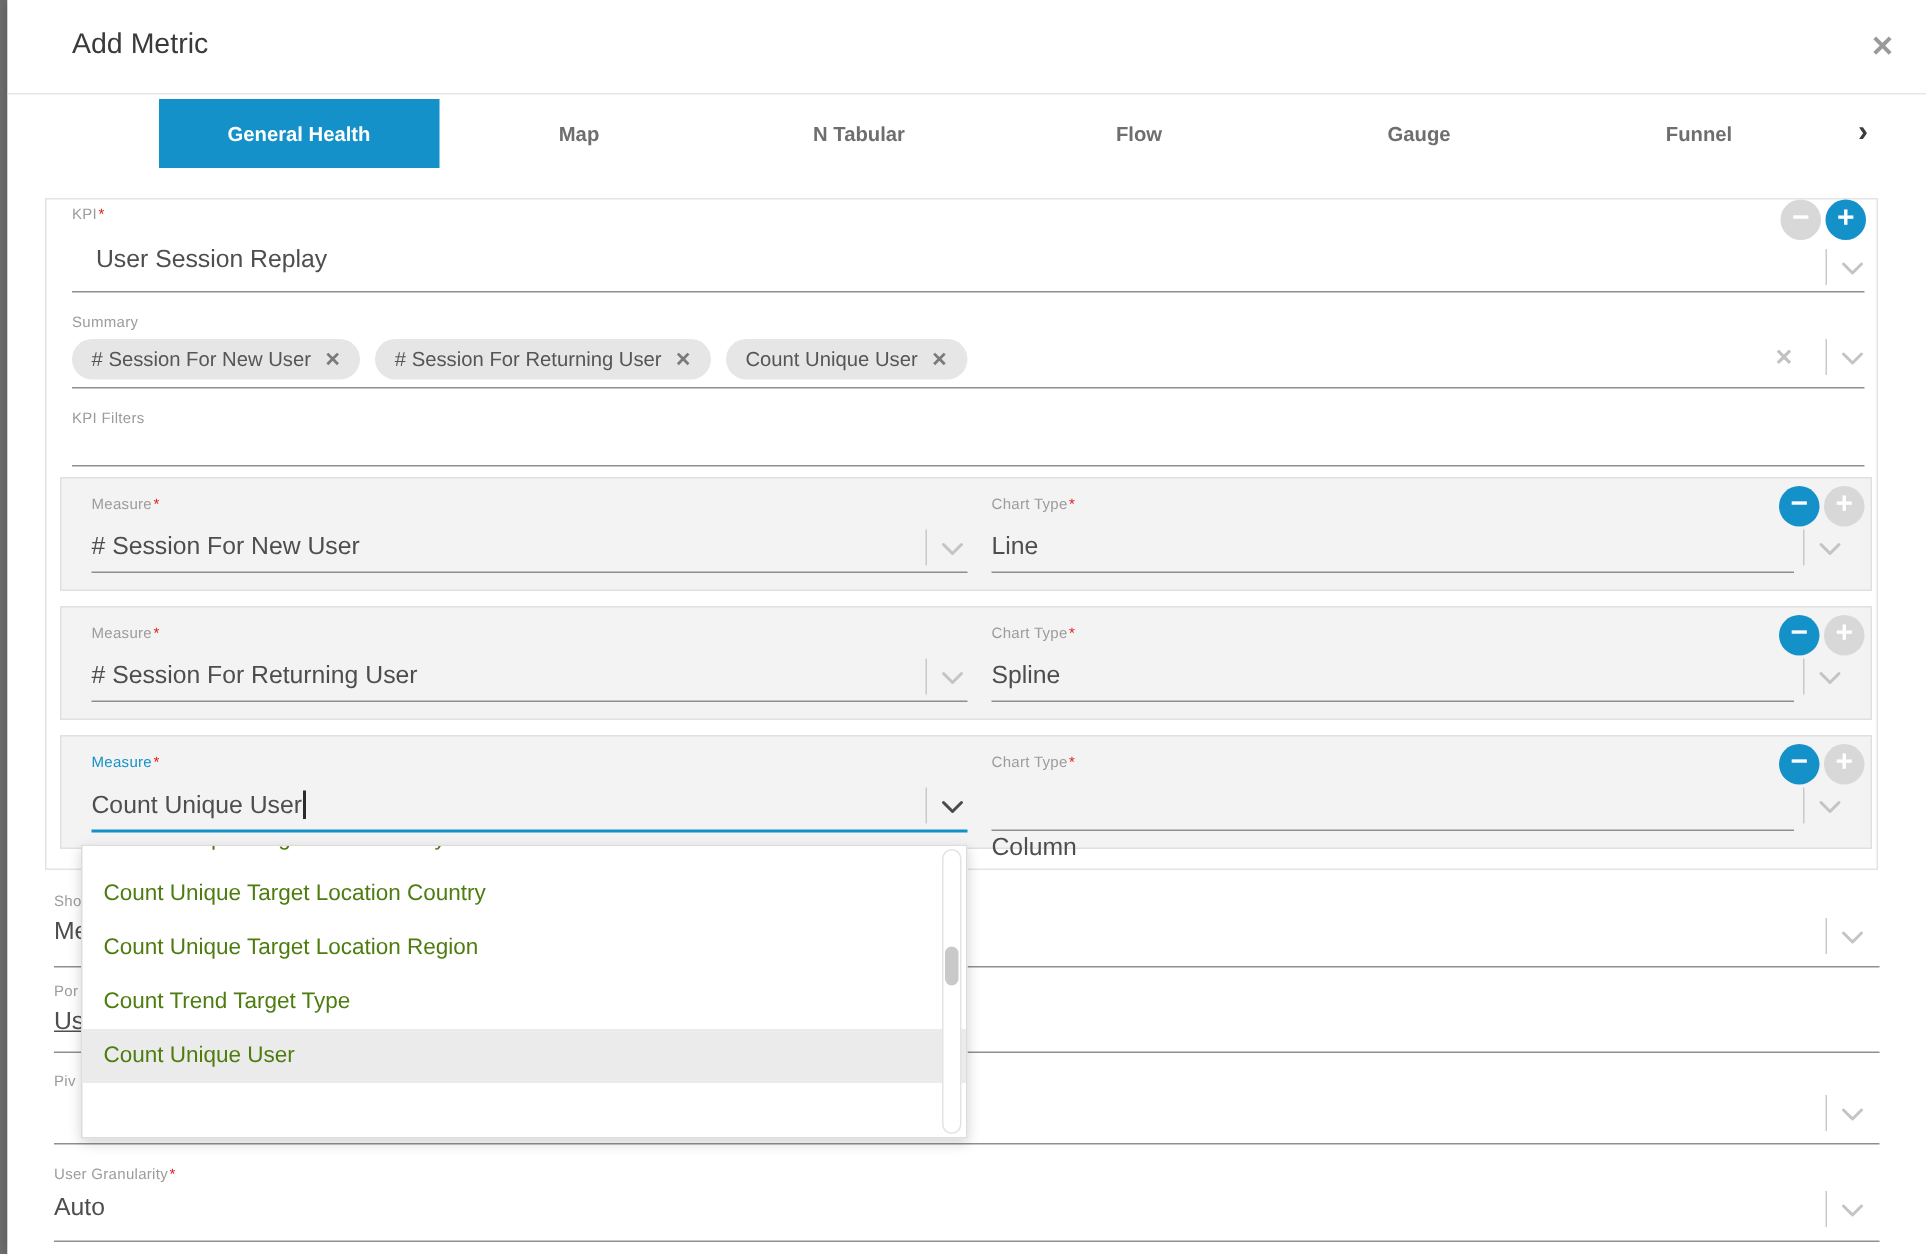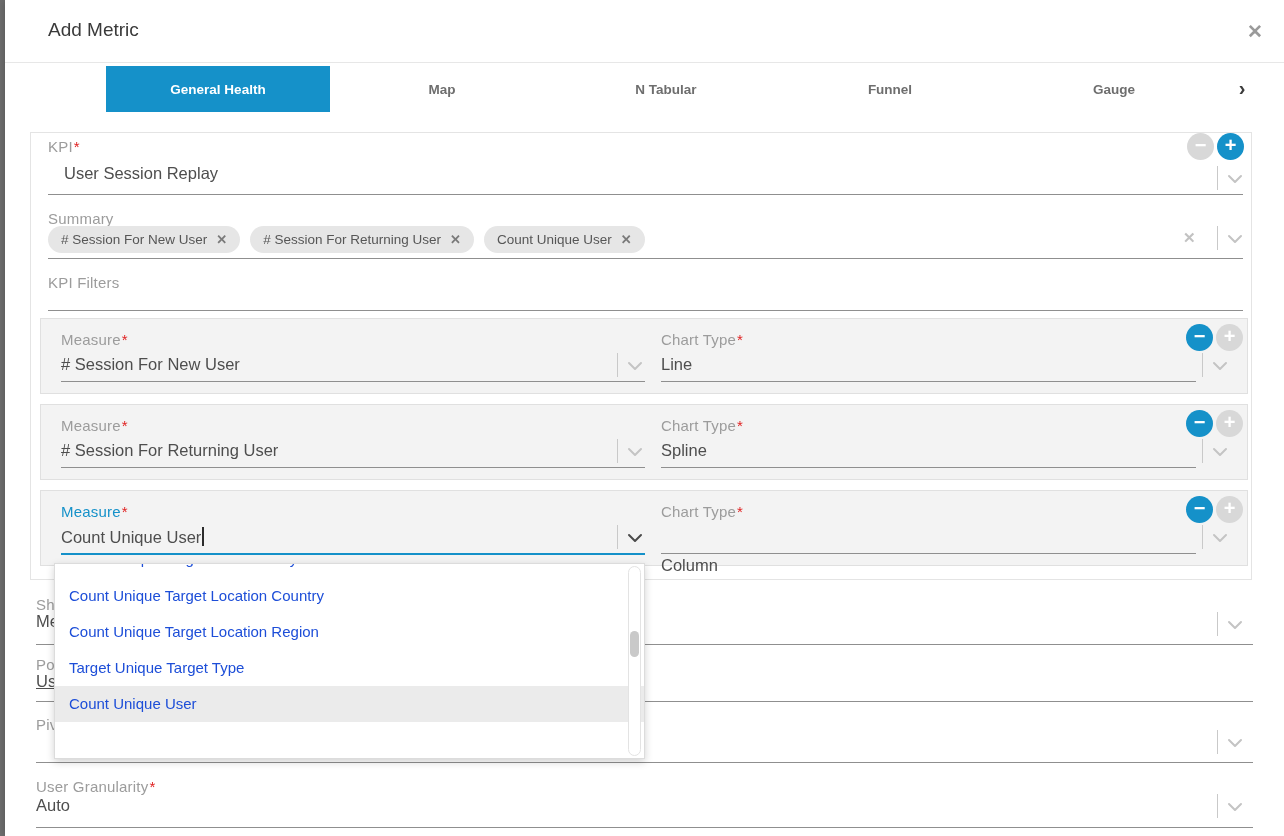--- a/index.html
+++ b/index.html
@@ -19,21 +19,21 @@
     font-size:19px; font-weight:700; color:#9a9a9a; text-align:center; line-height:28px; cursor:pointer; }
   .hdr-line { position:absolute; left:0; top:62px; width:1279px; height:1px; background:#e7e7e7; }
   
   .tabbar { position:absolute; left:53px; top:66px; width:1120px; height:46px; display:flex;margin-left:48px; }
   .tab { flex:1 1 0; display:flex; align-items:center; justify-content:center;
     font-size:13.5px; font-weight:600; color:#6e6e6e; cursor:pointer; }
   .tab.active { background:#1591c9; color:#ffffff; font-weight:700; }
   .tabs-more { position:absolute; left:1224px; top:74px; width:26px; height:30px;
     font-size:20px; font-weight:700; color:#3c3c3c; text-align:center; line-height:28px; cursor:pointer; }
   
-  .flabel { position:absolute; font-size:15px; color:#9c9c9c; letter-spacing:.2px; }
+  .flabel { position:absolute; font-size:10px; color:#9c9c9c; letter-spacing:.2px; }
   .req { color:#e02121; margin-left:1px; }
   .fvalue { position:absolute; font-size:16.5px; color:#4e4e4e; white-space:nowrap; }
   .uline { position:absolute; height:1px; background:#8f8f8f; }
   .uline.focus { height:2px; background:#1591c9; }
   .vdiv { position:absolute; width:1px; height:24px; background:#c9c9c9; }
   .chev { position:absolute; width:16px; height:10px; }
   .chev svg { display:block; }
   .chev path { fill:none; stroke:#c4c4c4; stroke-width:2; stroke-linecap:round; stroke-linejoin:round; }
   .chev.dark path { stroke:#4a4a4a; }
   .circle-btn { position:absolute; width:27px; height:27px; border-radius:50%;
@@ -48,21 +48,21 @@
   
   .chips { position:absolute; left:43px; top:226px; display:flex; gap:10px; }
   .chip { height:27px; background:#e6e6e6; border-radius:14px; display:flex; align-items:center;
     padding:0 13px; font-size:13.5px; color:#565656; white-space:nowrap; }
   .chip .x { margin-left:9px; font-size:13px; font-weight:700; color:#7a7a7a; cursor:pointer; }
   .clear-x { position:absolute; font-size:15px; font-weight:700; color:#c2c2c2; cursor:pointer; }
   
   .dropdown { position:absolute; left:49px; top:563px; width:591px; height:196px;
     background:#ffffff; border:1px solid #dcdcdc; box-shadow:0 3px 8px rgba(0,0,0,.18); z-index:40; }
   .dropdown ul { list-style:none; }
-  .dd-item { height:36px; line-height:36px; padding-left:14px; font-size:15px; color:#1d4ed8;
+  .dd-item { height:36px; line-height:36px; padding-left:14px; font-size:15px; color:#4d7c0f;
     white-space:nowrap; overflow:hidden; cursor:pointer; }
   .dd-item.clipped { height:14px; }
   .dd-item.clipped span { display:block; margin-top:-23px; }
   .dd-item.highlight { background:#ebebeb; }
   .dd-track { position:absolute; right:3px; top:2px; bottom:2px; width:13px;
     background:#ffffff; border:1px solid #e3e3e3; border-radius:7px; }
   .dd-thumb { position:absolute; left:1px; top:64px; width:9px; height:26px;
     background:#c9c9c9; border-radius:5px; cursor:pointer; }
   .cursor-bar { display:inline-block; width:1.5px; height:19px; background:#2b2b2b;
     vertical-align:text-bottom; margin-left:1px; }
@@ -84,24 +84,27 @@
     <div class="tab active">
         <span>General Health</span>
       </div>
     <div class="tab">
         <span>Map</span>
       </div>
     <div class="tab">
         <span>N Tabular</span>
       </div>
     <div class="tab">
+        <span>Flow</span>
+      </div>
+    <div class="tab">
+        <span>Gauge</span>
+      </div>
+    <div class="tab">
         <span>Funnel</span>
-      </div>
-    <div class="tab">
-        <span>Gauge</span>
       </div>
   </div>
   <div class="tabs-more">›</div>
 
   <div class="outer-panel"></div>
 
   <div class="flabel" style="left:43px; top:138px;"><span>KPI</span><span class="req">*</span></div>
   <div class="fvalue" style="left:59px; top:164px;">User Session Replay</div>
   <div class="uline" style="left:43px; top:194px; width:1195px;"></div>
   <div class="vdiv" style="left:1212px; top:166px;"></div>
@@ -243,21 +246,21 @@
       </svg>
     </div>
 
   <div class="dropdown">
     <ul>
       <li class="dd-item clipped">
           <span>Count Unique Target Location City</span>
         </li>
       <li class="dd-item">Count Unique Target Location Country</li>
       <li class="dd-item">Count Unique Target Location Region</li>
-      <li class="dd-item">Target Unique Target Type</li>
+      <li class="dd-item">Count Trend Target Type</li>
       <li class="dd-item highlight">Count Unique User</li>
     </ul>
     <div class="dd-track">
       <div class="dd-thumb"></div>
     </div>
   </div>
 
 </div>
 
 </body></html>

